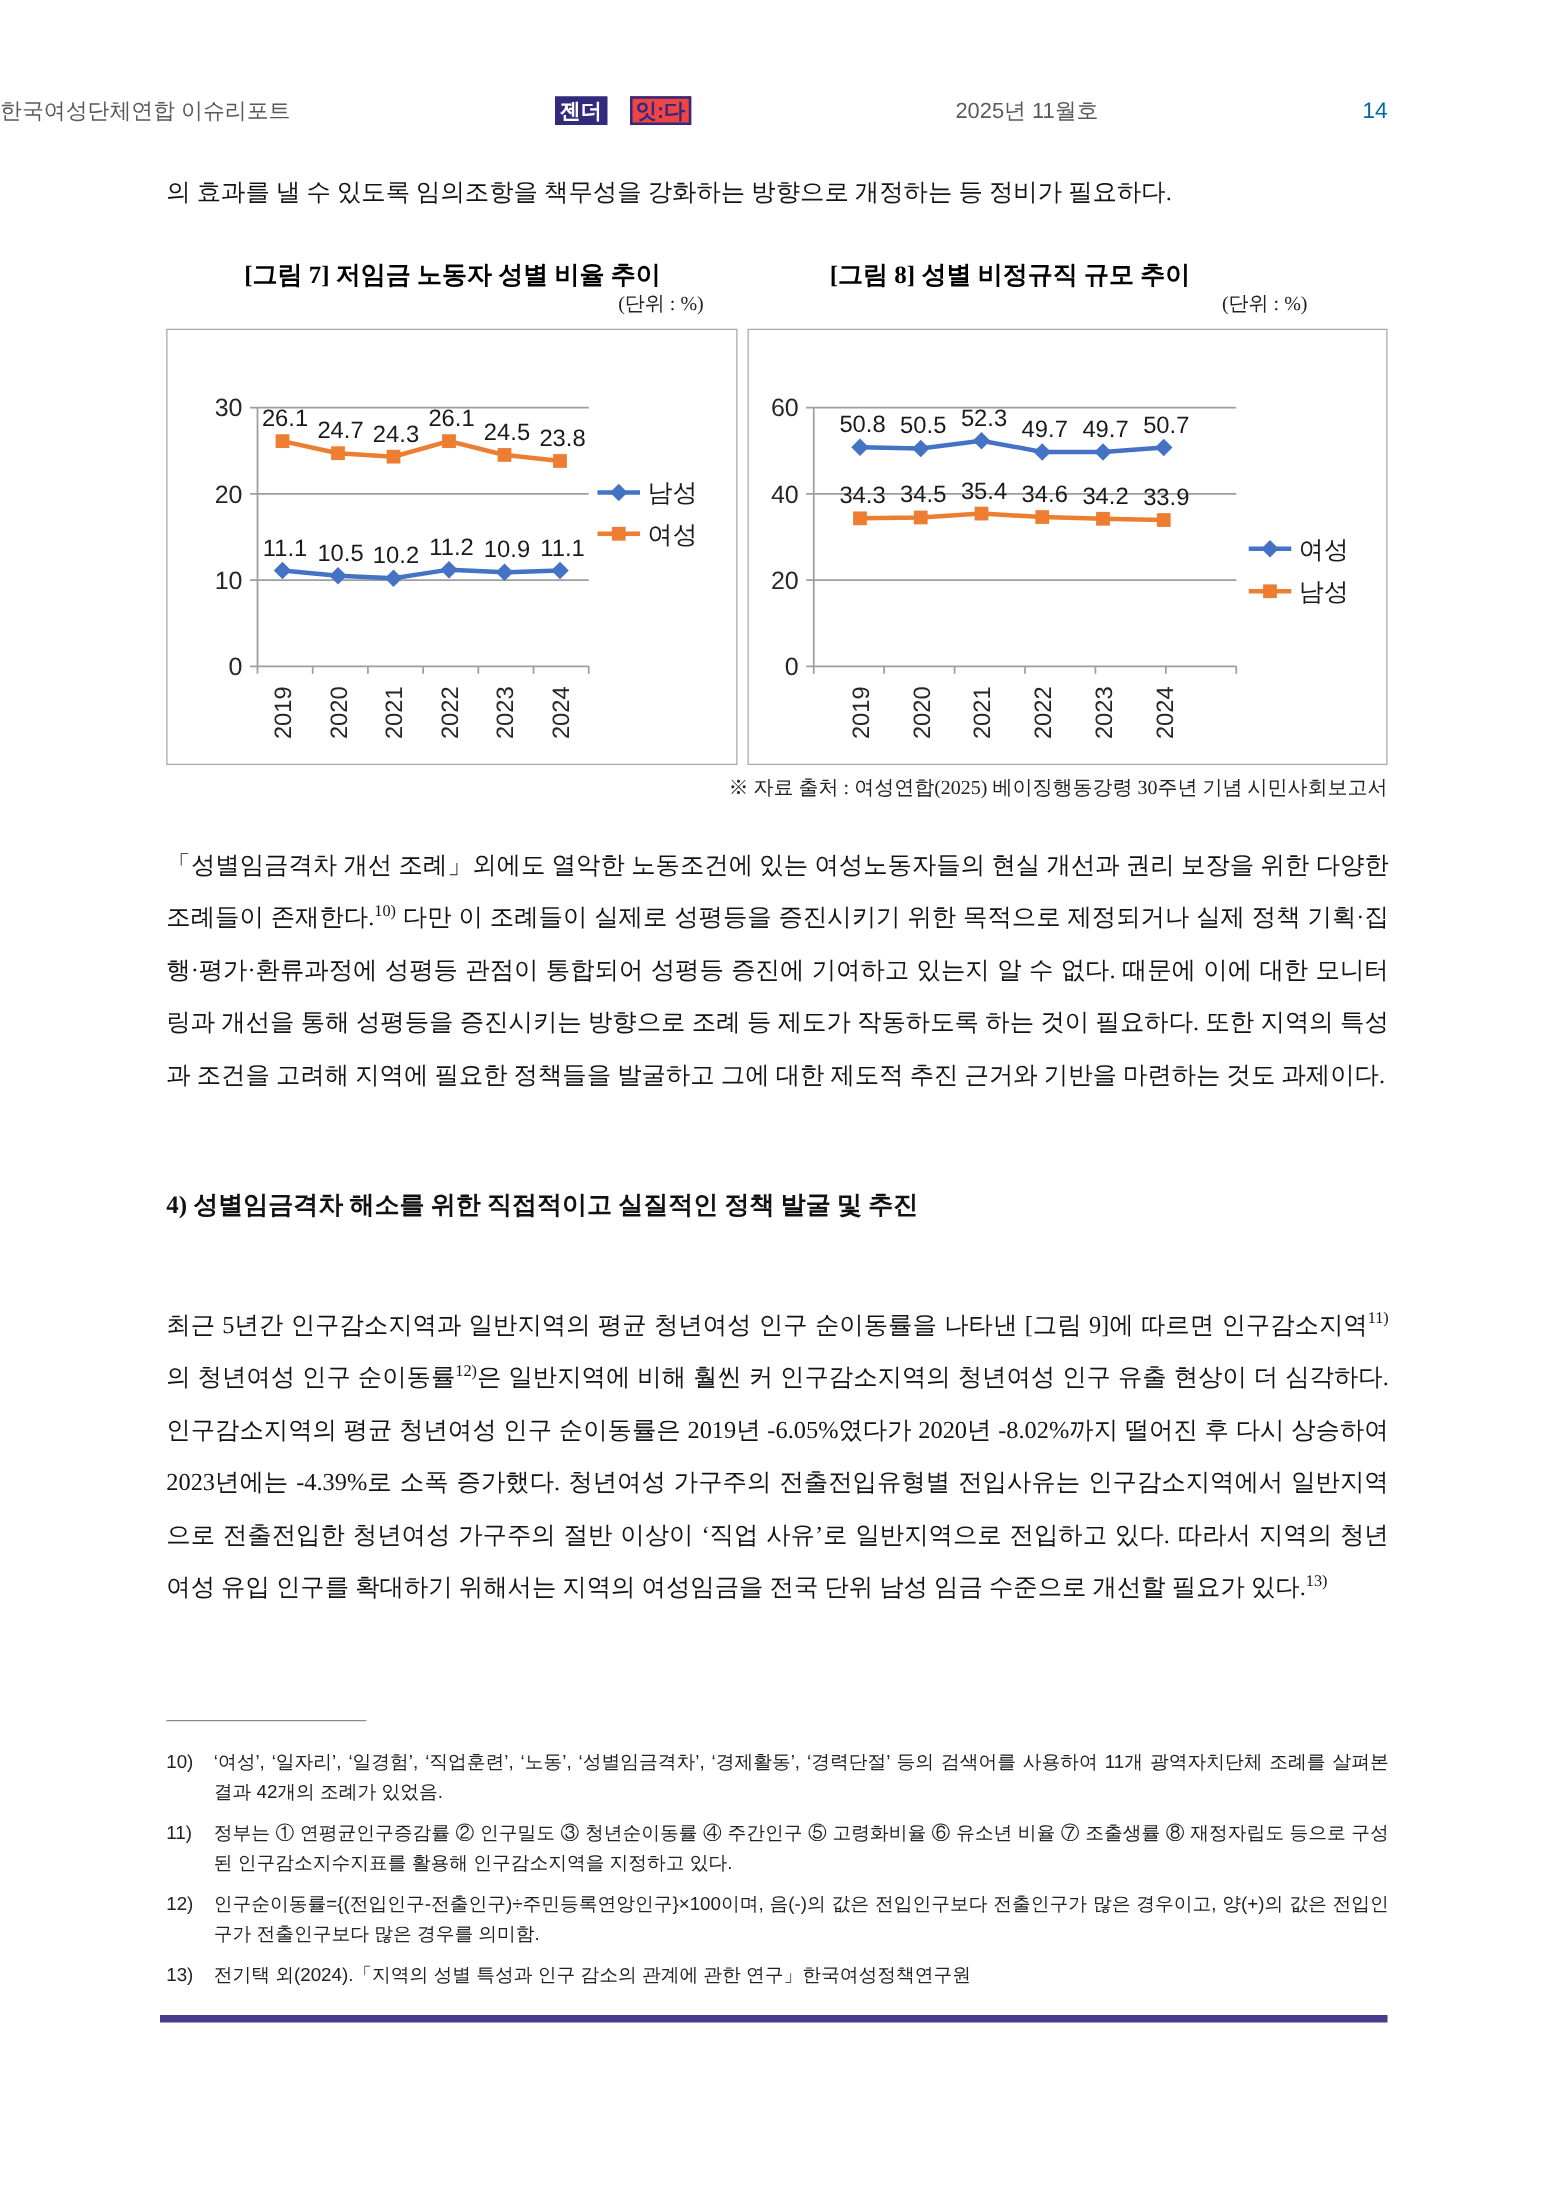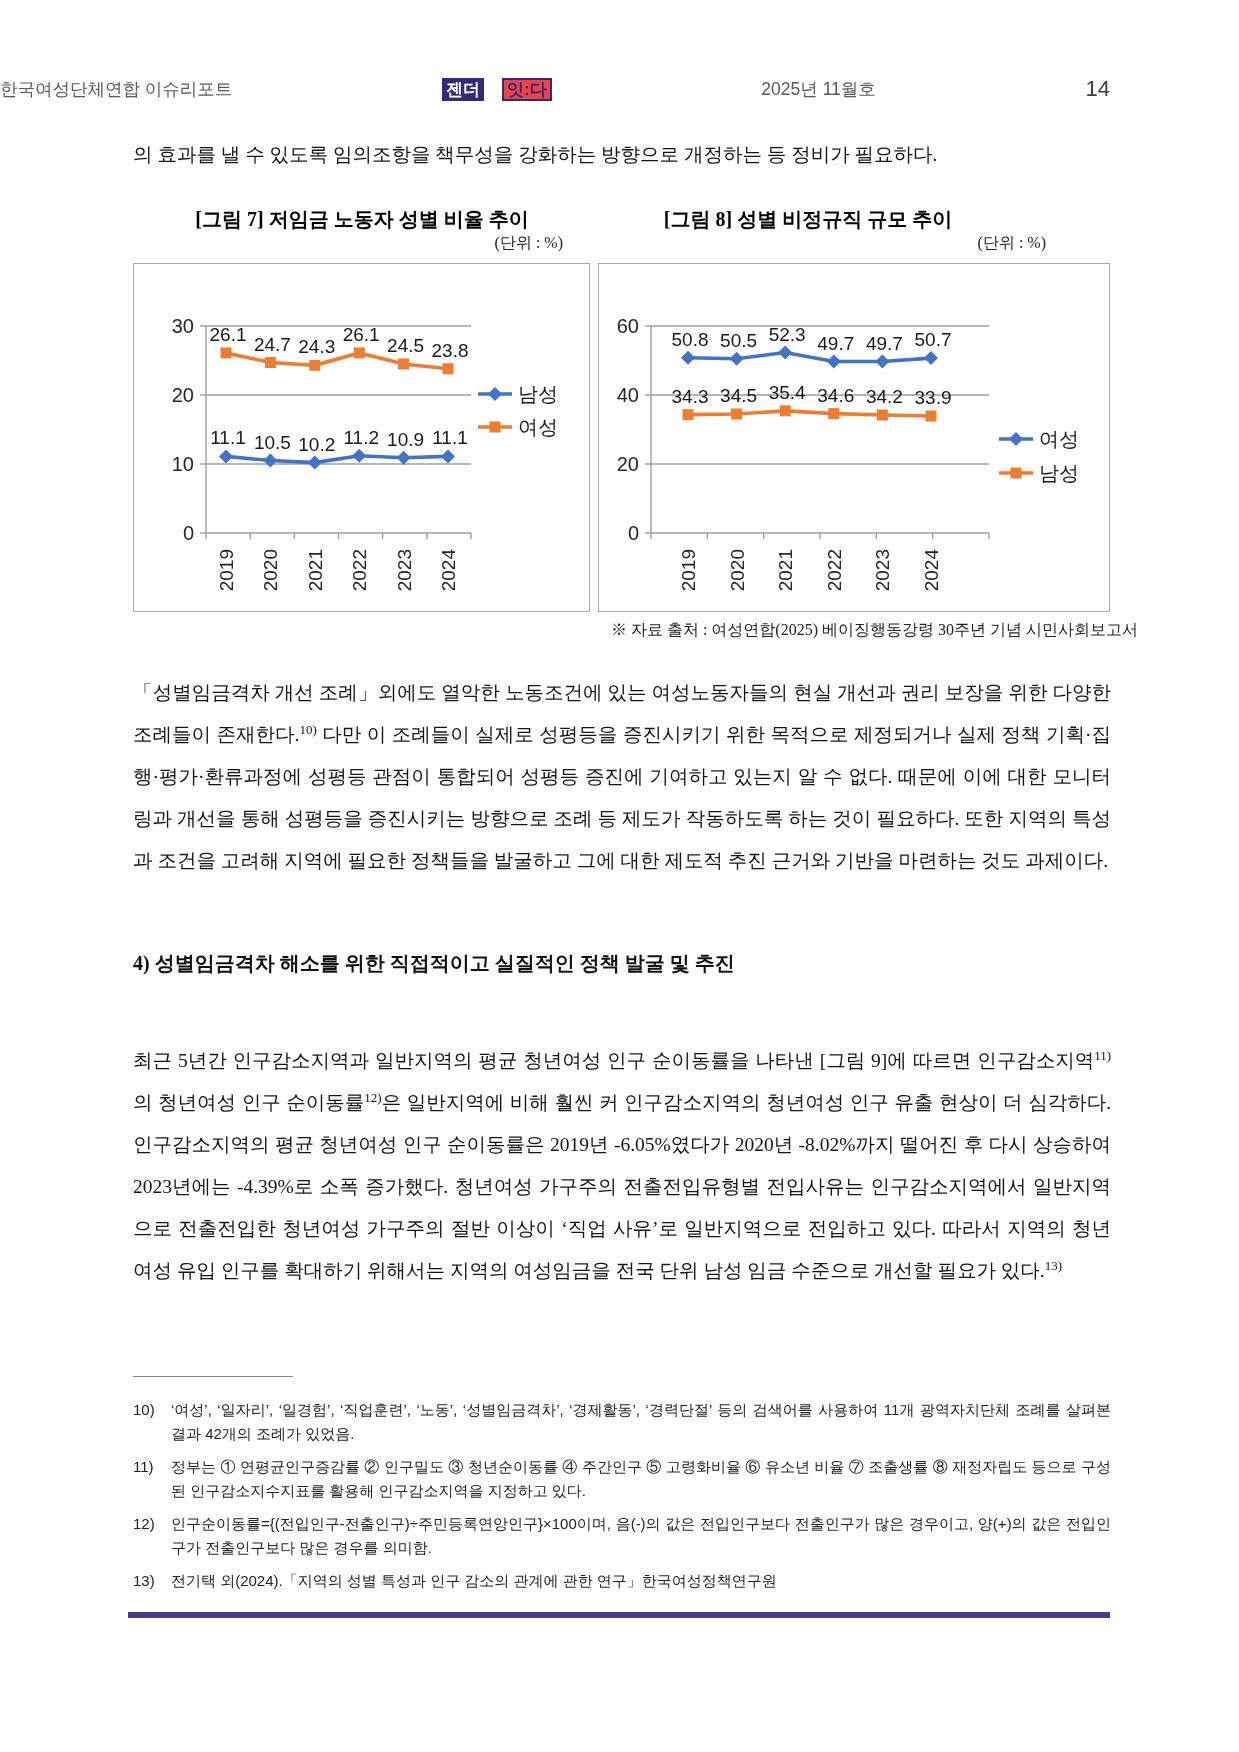--- a/index.html
+++ b/index.html
@@ -5,35 +5,35 @@
   html,body{margin:0;padding:0;background:#ffffff;}
   body{width:1239px;height:1752px;position:relative;font-family:"Liberation Serif",serif;color:#141414;overflow:hidden;}
   .abs{position:absolute;}
 
   
   .hdr{top:76px;left:0;width:1110px;display:flex;justify-content:space-between;align-items:center;gap:10px;
        font-family:"Liberation Sans",sans-serif;font-size:17.5px;color:#595959;}
   .logo{display:inline-flex;font-weight:bold;font-size:17px;line-height:1;gap:18px;}
   .logo-left{background:#312a7d;color:#ffffff;padding:3px 4px;}
   .logo-right{background:#ef4444;color:#312a7d;border:2px solid #312a7d;padding:1px 3px;}
-  .pagenum{color:#404040;font-size:22px;}
+  .pagenum{color:#0369a1;font-size:18px;}
 
   
   .bodytext{left:133px;width:978px;font-size:19.5px;line-height:42px;text-align:justify;color:#141414;}
   .bodytext sup{font-size:13px;line-height:0;}
   .h4{left:133px;width:978px;font-size:20px;font-weight:bold;color:#111;}
 
   
   .figtitle{font-family:Liberation Serif, serif;font-weight:bold;font-size:20px;color:#000;text-align:center;}
   .figunit{font-size:16px;color:#222;text-align:right;}
 
   .chart-box{top:263px;height:349px;background:#fff;border:1.6px solid #a8a8a8;box-sizing:border-box;}
   svg text{font-family:"Liberation Sans",sans-serif;}
 
-  .source{top:620px;left:488px;width:650px;text-align:right;font-size:16px;color:#222;}
+  .source{top:620px;left:460px;width:650px;text-align:right;font-size:16px;color:#222;}
 
   .fn-divider{top:1376px;left:133px;width:160px;border-top:1.5px solid #8a8a8a;height:0;}
   .footnotes{top:1398px;left:133px;width:978px;font-family:"Liberation Sans",sans-serif;font-size:15px;line-height:24px;color:#222;}
   .fn{display:flex;margin-bottom:9px;}
   .fn-num{flex:0 0 38px;}
   .fn-text{flex:1;text-align:justify;}
 
   .bottom-rule{top:1612px;left:128px;width:982px;height:6px;background:#4b3a8c;}
 </style>
 </head>

